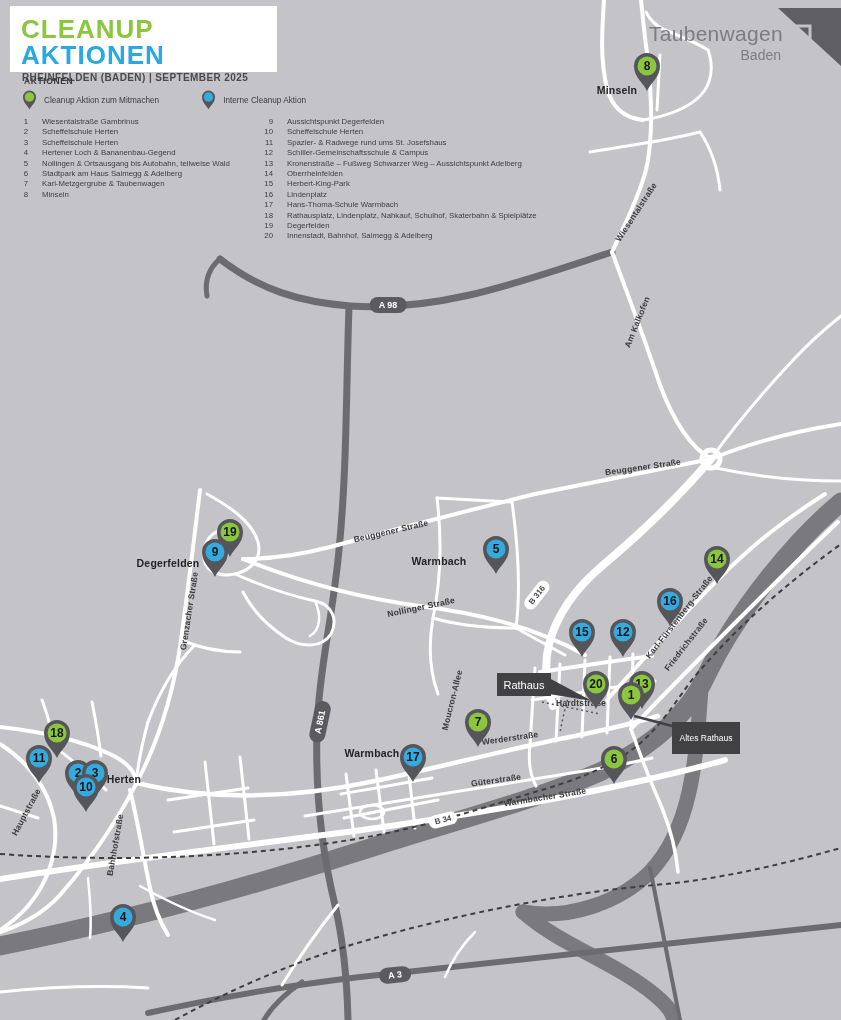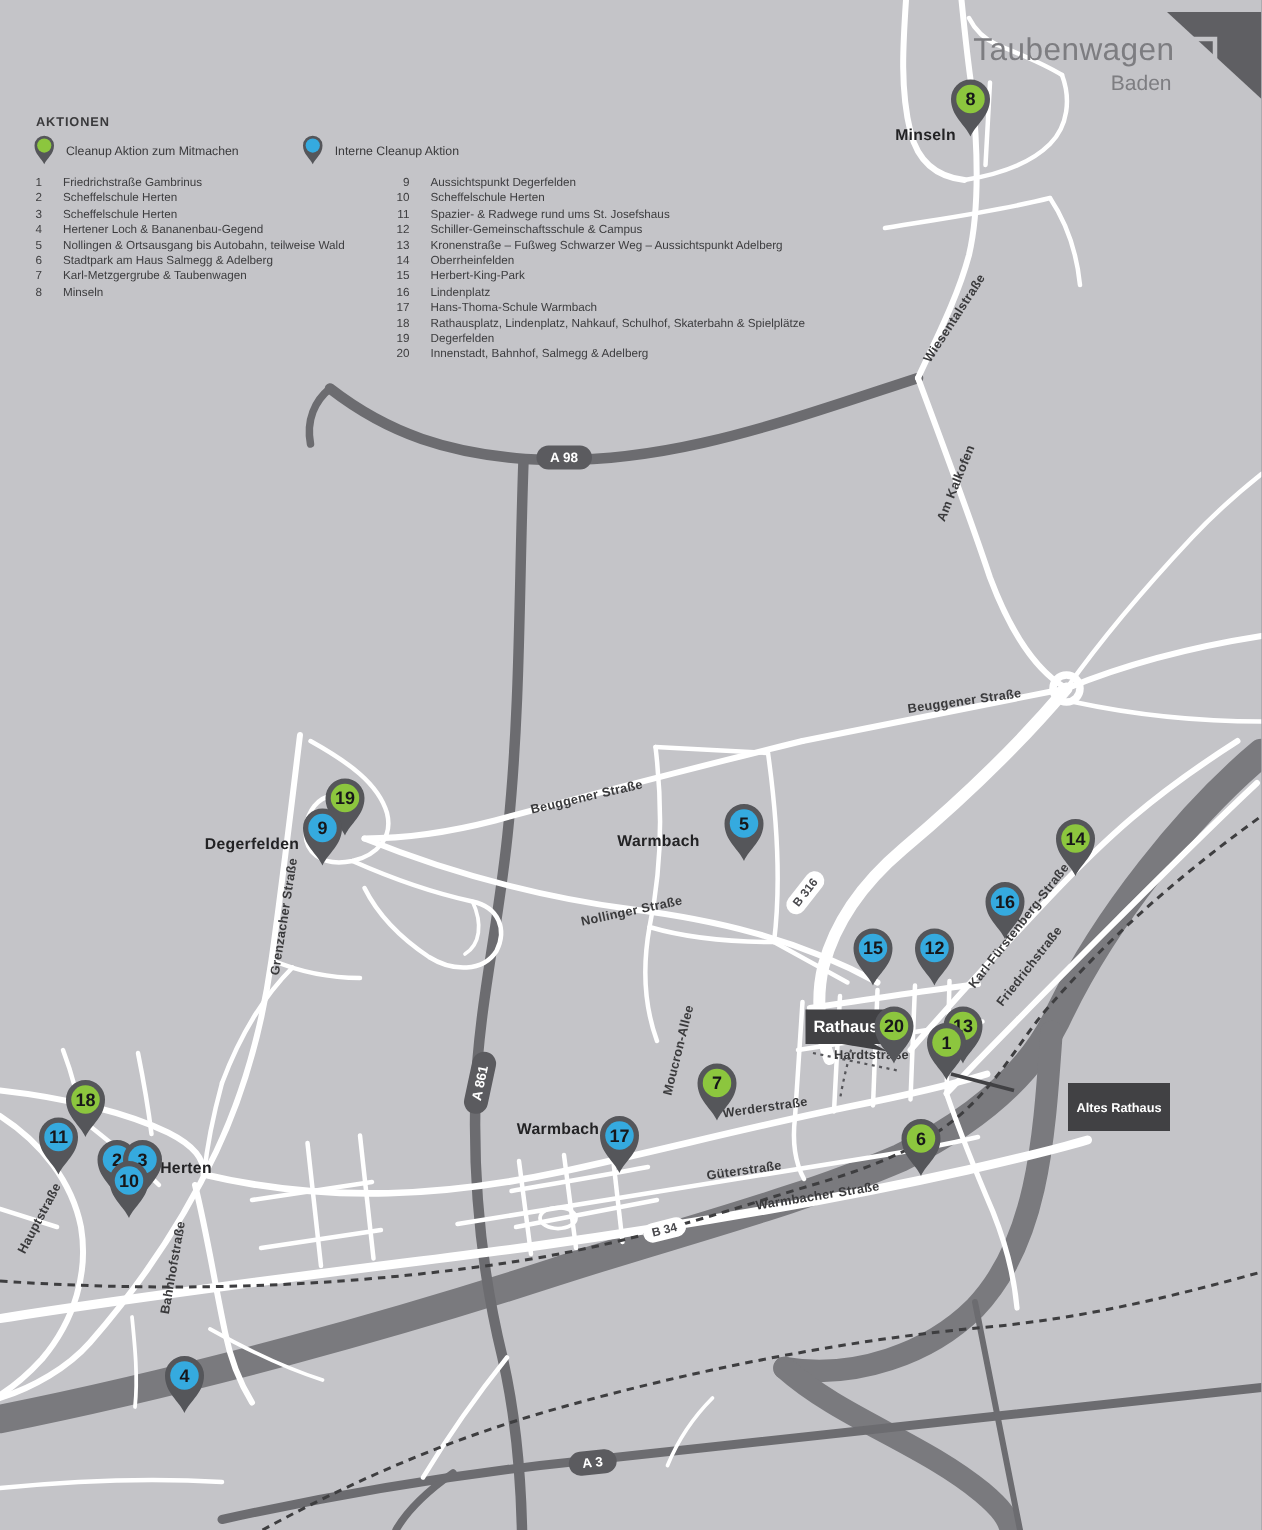--- a/index.html
+++ b/index.html
@@ -10,22 +10,22 @@
 
   
   .street{position:absolute;white-space:nowrap;font-weight:700;font-size:8.5px;color:#3a3a3c;
           transform:translate(-50%,-50%) rotate(var(--rot,0deg));letter-spacing:.2px;}
   .place{position:absolute;white-space:nowrap;font-weight:700;font-size:10.5px;color:#232325;
          transform:translate(-50%,-50%);letter-spacing:.2px;}
   .badge{position:absolute;white-space:nowrap;transform:translate(-50%,-50%) rotate(var(--rot,0deg));
          border-radius:8px;font-weight:700;line-height:1;}
   .badge.dark{background:#5b5b5f;color:#fff;font-size:9px;padding:3.5px 9px;}
   .badge.light{background:#fff;color:#48484c;font-size:8px;padding:2.5px 6px;}
-  .callout{position:absolute;background:#414144;color:#fff;font-weight:700;
-           display:flex;align-items:center;justify-content:center;white-space:nowrap;margin-left:40px;}
+  .callout{position:absolute;background:#414144;color:#fff;font-weight:400;
+           display:flex;align-items:center;justify-content:center;white-space:nowrap;}
 
   
   .pin{position:absolute;width:30px;height:40px;transform:translate(-15px,-14px);}
   .pin svg{display:block;}
   .pin .body{fill:#55565a;}
   .pin .head{fill:#999;}
   .pin.green .head{fill:#8cc63e;}
   .pin.blue .head{fill:#35aadf;}
   .pin text{font-family:"Liberation Sans",sans-serif;font-weight:700;font-size:12px;fill:#17171a;}
 
@@ -181,21 +181,21 @@
       <div class="street" style="left: 452px; top: 700px; --rot: -76deg;">Moucron-Allee</div>
       <div class="street" style="left: 510px; top: 738px; --rot: -8deg;">Werderstraße</div>
       <div class="street" style="left: 496px; top: 780px; --rot: -8deg;">Güterstraße</div>
       <div class="street" style="left: 545px; top: 797px; --rot: -9deg;">Warmbacher Straße</div>
       <div class="street" style="left: 26px; top: 812px; --rot: -62deg;">Hauptstraße</div>
       <div class="street" style="left: 115px; top: 845px; --rot: -80deg;">Bahnhofstraße</div>
     </div>
 
   <div class="layer">
 
-  <div class="badge dark" style="left: 376px; top: 305px;">A 98</div>
+  <div class="badge dark" style="left: 388px; top: 305px;">A 98</div>
       <div class="badge dark" style="left: 320px; top: 722px; --rot: -78deg;">A 861</div>
       <div class="badge dark" style="left: 395px; top: 975px; --rot: -6deg;">A 3</div>
       <div class="badge light" style="left: 537px; top: 595px; --rot: -52deg;">B 316</div>
       <div class="badge light" style="left: 443px; top: 820px; --rot: -14deg;">B 34</div>
     </div>
 
   <div class="layer">
 
   <div class="callout" style="left: 497px; top: 673px; width: 54px; height: 23px; font-size: 11px;">Rathaus</div>
       <div class="callout" style="left: 672px; top: 722px; width: 68px; height: 32px; font-size: 8.5px;">Altes Rathaus</div>
@@ -347,20 +347,27 @@
       </div>
       <div class="pin blue" style="left: 123px; top: 917px;">
         <svg viewBox="0 0 30 40" width="30" height="40">
           <path class="body" d="M15 39 C11.5 31 2 25.5 2 14 A13 13 0 1 1 28 14 C28 25.5 18.5 31 15 39 Z"></path>
           <circle class="head" cx="15" cy="14" r="9.5"></circle>
           <text x="15" y="18.2" text-anchor="middle">4</text>
         </svg>
       </div>
     </div>
 
+  <header class="title-box">
+    <div class="title-line">
+      <span class="title-green">CLEANUP</span>
+      <span class="title-blue">AKTIONEN</span>
+    </div>
+    <div class="subtitle">RHEINFELDEN (BADEN) | SEPTEMBER 2025</div>
+  </header>
 
   <div class="logo">
     <div class="logo-text">
       <div class="logo-name">Taubenwagen</div>
       <div class="logo-sub">Baden</div>
     </div>
     <svg class="logo-mark" width="70" height="70" viewBox="0 0 70 70">
       <polygon points="7,8 70,8 70,66" fill="#5f5f63"></polygon>
       <rect x="19" y="26" width="20" height="20" fill="none" stroke="#c4c4c8" stroke-width="3"></rect>
     </svg>
@@ -384,21 +391,21 @@
           </svg>
           <span class="legend-label">Interne Cleanup Aktion</span>
         </div>
       </div>
   </section>
 
   <div class="loc-col left">
 
   <div class="loc-row">
         <span class="loc-num">1</span>
-        <span class="loc-name">Friedrichstraße Gambrinus</span>
+        <span class="loc-name">Wiesentalstraße Gambrinus</span>
       </div>
       <div class="loc-row">
         <span class="loc-num">2</span>
         <span class="loc-name">Scheffelschule Herten</span>
       </div>
       <div class="loc-row">
         <span class="loc-num">3</span>
         <span class="loc-name">Scheffelschule Herten</span>
       </div>
       <div class="loc-row">

